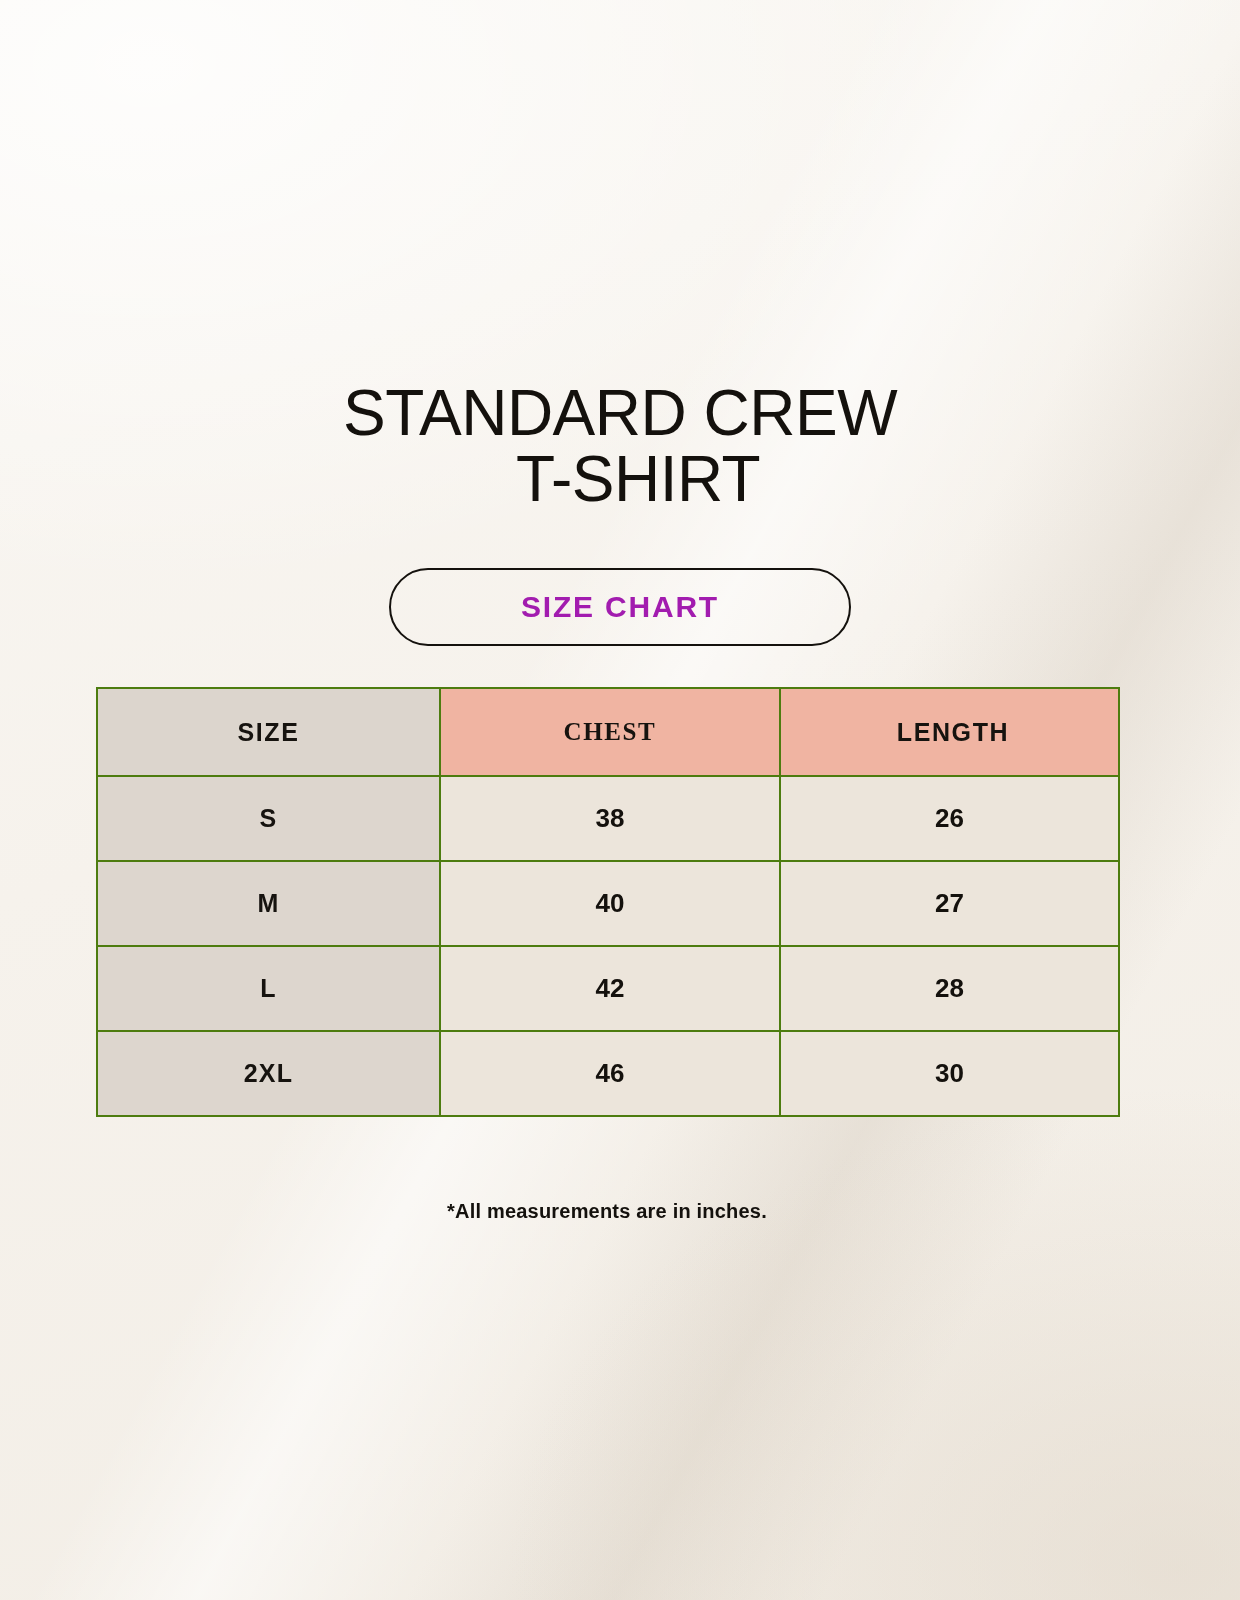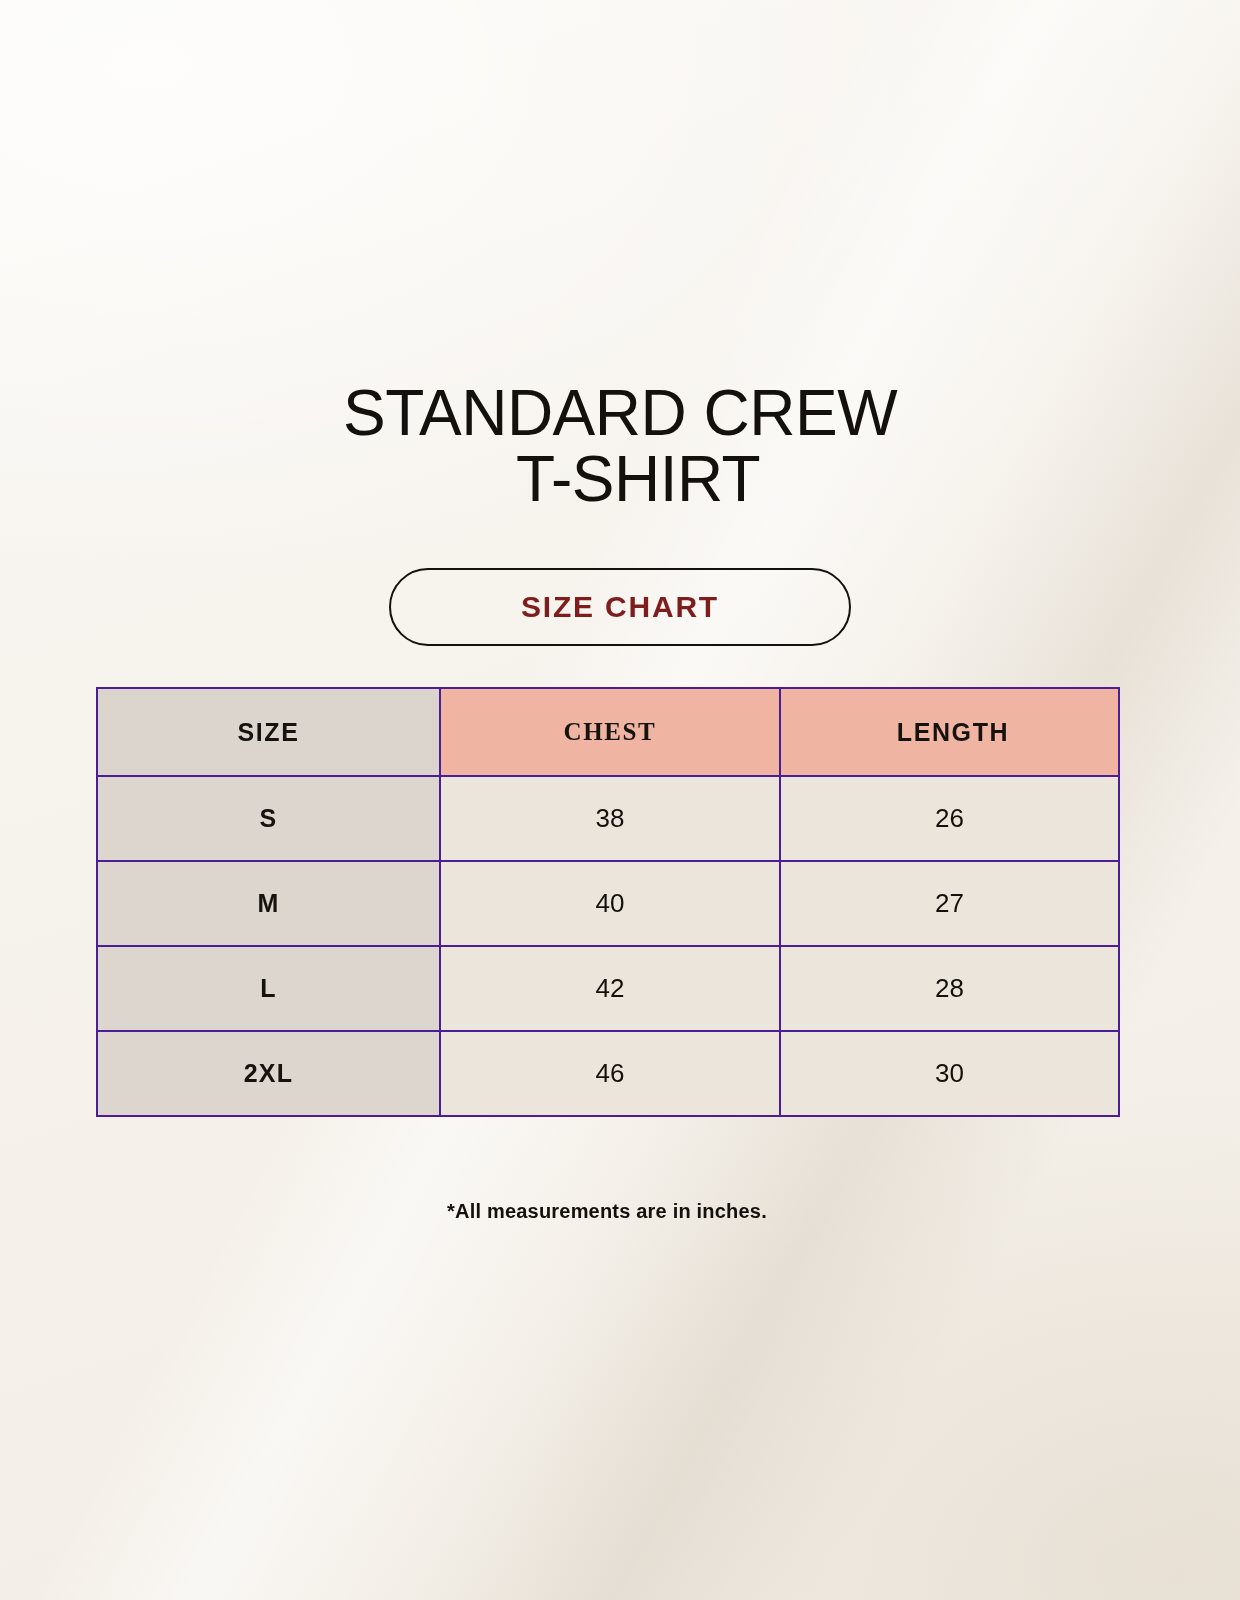--- a/index.html
+++ b/index.html
@@ -66,37 +66,37 @@
     border-radius: 39px;
     display: flex;
     align-items: center;
     justify-content: center;
     box-sizing: border-box;
   }
   .pill span {
     font-size: 30px;
     font-weight: 700;
     letter-spacing: 1.8px;
-    color: #7f1d1d;
+    color: #a21caf;
   }
 
   .table-wrap {
     position: absolute;
     top: 687px;
     left: 96px;
     width: 1022px;
   }
   table.size-chart {
     border-collapse: collapse;
     width: 1022px;
     table-layout: fixed;
   }
   table.size-chart th,
   table.size-chart td {
-    border: 2px solid #4c1d95;
+    border: 2px solid #4d7c0f;
     text-align: center;
     box-sizing: border-box;
   }
   table.size-chart col.c-size { width: 343px; }
   table.size-chart col.c-chest { width: 340px; }
   table.size-chart col.c-length { width: 339px; }
 
   thead th {
     height: 88px;
     font-size: 25px;
@@ -112,21 +112,21 @@
   }
   td.cell-size {
     background: #ddd6ce;
     font-size: 25px;
     font-weight: 700;
     letter-spacing: 1.2px;
   }
   td.cell-val {
     background: #ece5db;
     font-size: 26px;
-    font-weight: 400;
+    font-weight: 700;
     color: #14110d;
     margin-left: 20px;
   }
 
   .footnote {
     position: absolute;
     top: 1200px;
     left: 96px;
     width: 1022px;
     text-align: center;

